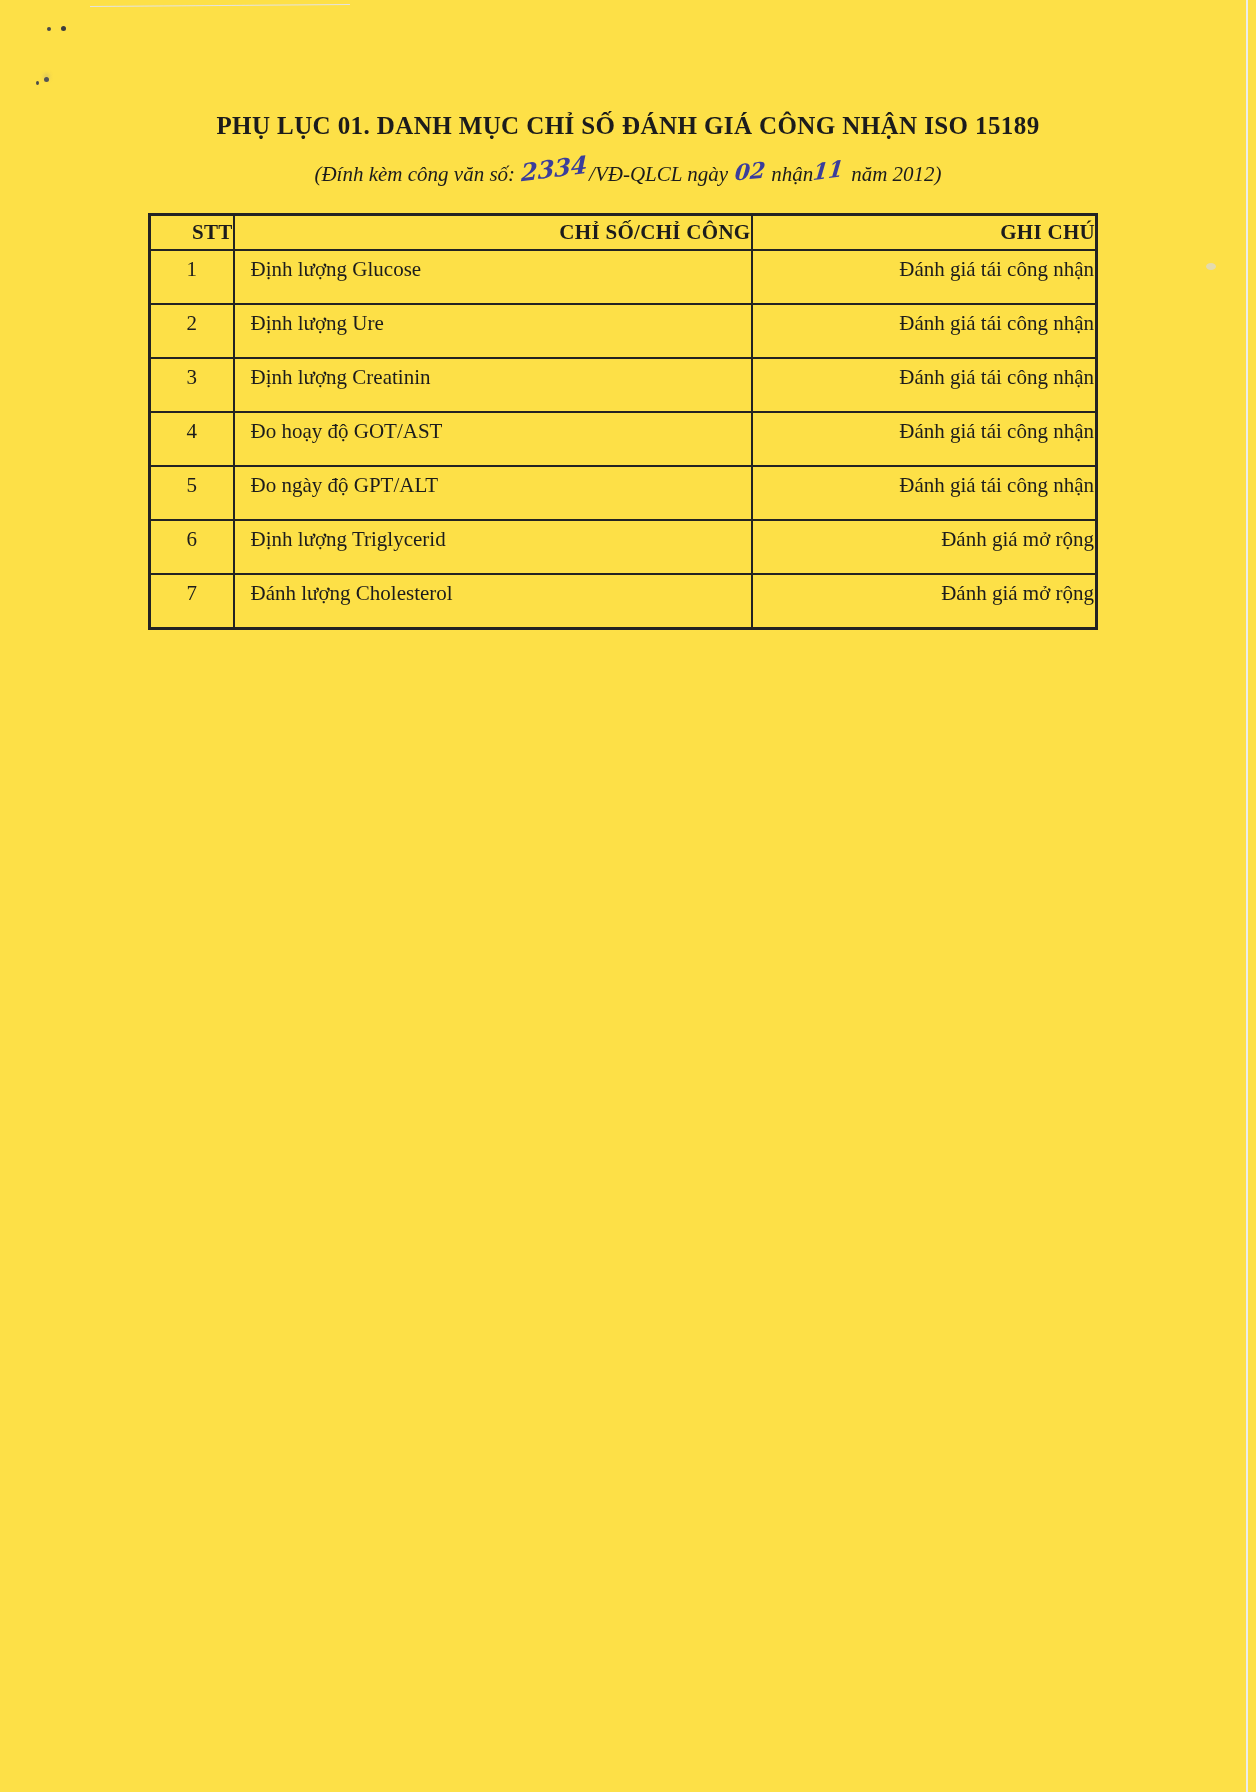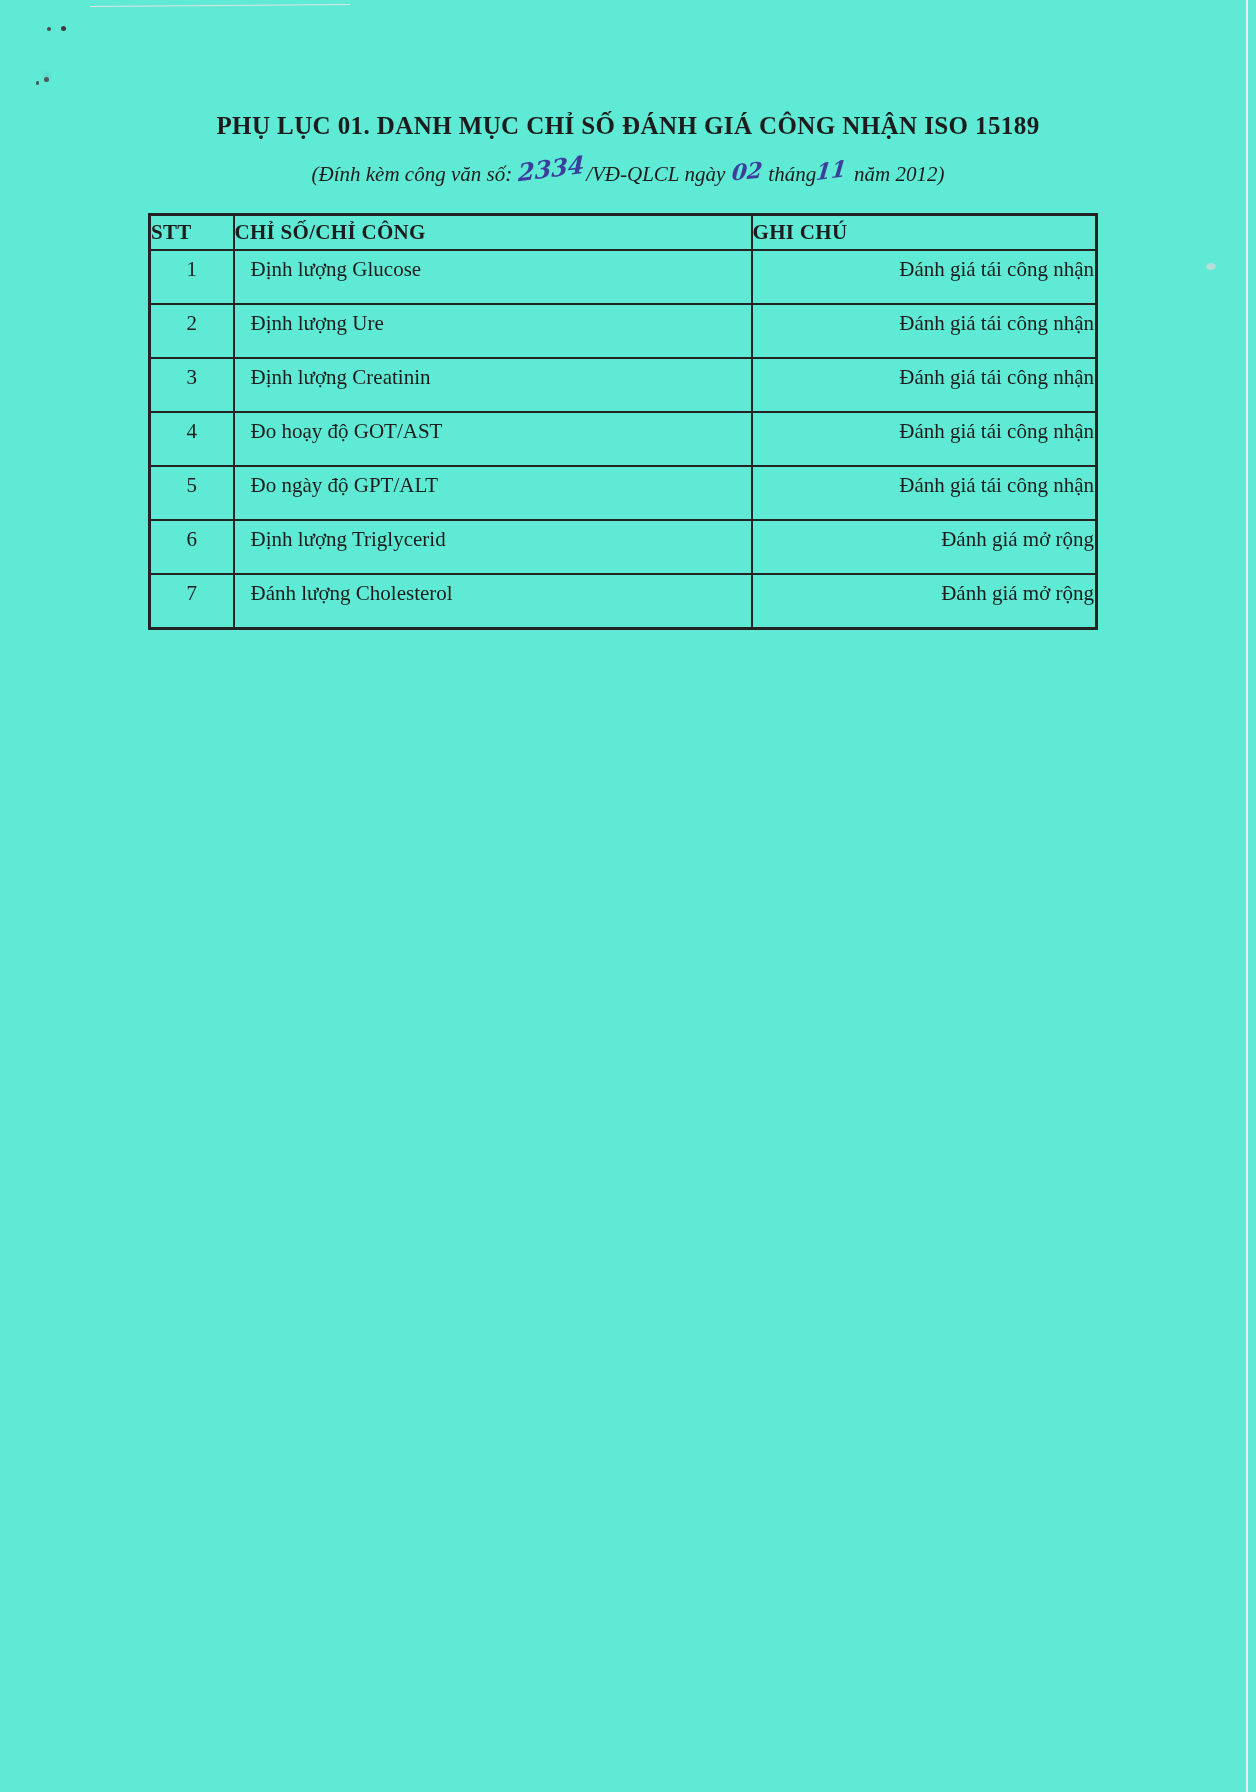--- a/index.html
+++ b/index.html
@@ -1,21 +1,21 @@
 <!DOCTYPE html>
 <html><head>
 <meta charset="utf-8">
 <style>
   html,body{margin:0;padding:0;}
   body{background:#9a9a9a;}
   .page{
     position:relative;
     width:1256px;height:1792px;
     margin:0 auto;
-    background:#5eead4;
+    background:#fde047;
     font-family:"Liberation Serif", serif;
     color:#1c1c1c;
     overflow:hidden;
   }
   
   .scan-dot{position:absolute;background:#4a4a4a;border-radius:50%;}
   .dot-a{left:47px;top:27px;width:4px;height:4px;}
   .dot-b{left:61px;top:26px;width:5px;height:5px;background:#3d3d3d;}
   .dot-c{left:36px;top:81px;width:3px;height:4px;}
   .dot-d{left:44px;top:77px;width:5px;height:5px;background:#555;box-shadow:0 -3px 4px rgba(120,120,160,.35);}
@@ -54,21 +54,21 @@
     border-collapse:collapse;
     table-layout:fixed;
   }
   table.doc-table, table.doc-table th, table.doc-table td{
     border:2px solid #232323;
   }
   table.doc-table{border-width:3px;}
   th{
     height:30px;
     font-size:21px;font-weight:bold;
-    text-align:left;vertical-align:middle;
+    text-align:right;vertical-align:middle;
     padding:1px 0 2px 0;
     letter-spacing:.3px;
   }
   td{
     font-size:21px;
     vertical-align:top;
     padding-top:6px;
     height:45px;
   }
   td.c-stt{text-align:center;}
@@ -86,21 +86,21 @@
   <span class="scan-dot dot-a"></span>
   <span class="scan-dot dot-b"></span>
   <span class="scan-dot dot-c"></span>
   <span class="scan-dot dot-d"></span>
   <span class="edge-top"></span>
   <span class="edge-right"></span>
   <span class="smudge"></span>
 
   <div class="title">PHỤ LỤC 01. DANH MỤC CHỈ SỐ ĐÁNH GIÁ CÔNG NHẬN ISO 15189</div>
 
-  <div class="subtitle"><span>(Đính kèm công văn số: </span><span class="hand hand-num">2334</span><span>/VĐ-QLCL ngày </span><span class="hand hand-day">02</span><span> tháng</span><span class="hand hand-month">11</span><span> năm 2012)</span></div>
+  <div class="subtitle"><span>(Đính kèm công văn số: </span><span class="hand hand-num">2334</span><span>/VĐ-QLCL ngày </span><span class="hand hand-day">02</span><span> nhận</span><span class="hand hand-month">11</span><span> năm 2012)</span></div>
 
   <table class="doc-table">
     <colgroup>
       <col class="w-stt">
         <col class="w-chiso">
         <col class="w-ghichu">
     </colgroup>
     <thead>
       <tr>
         <th>STT</th>

